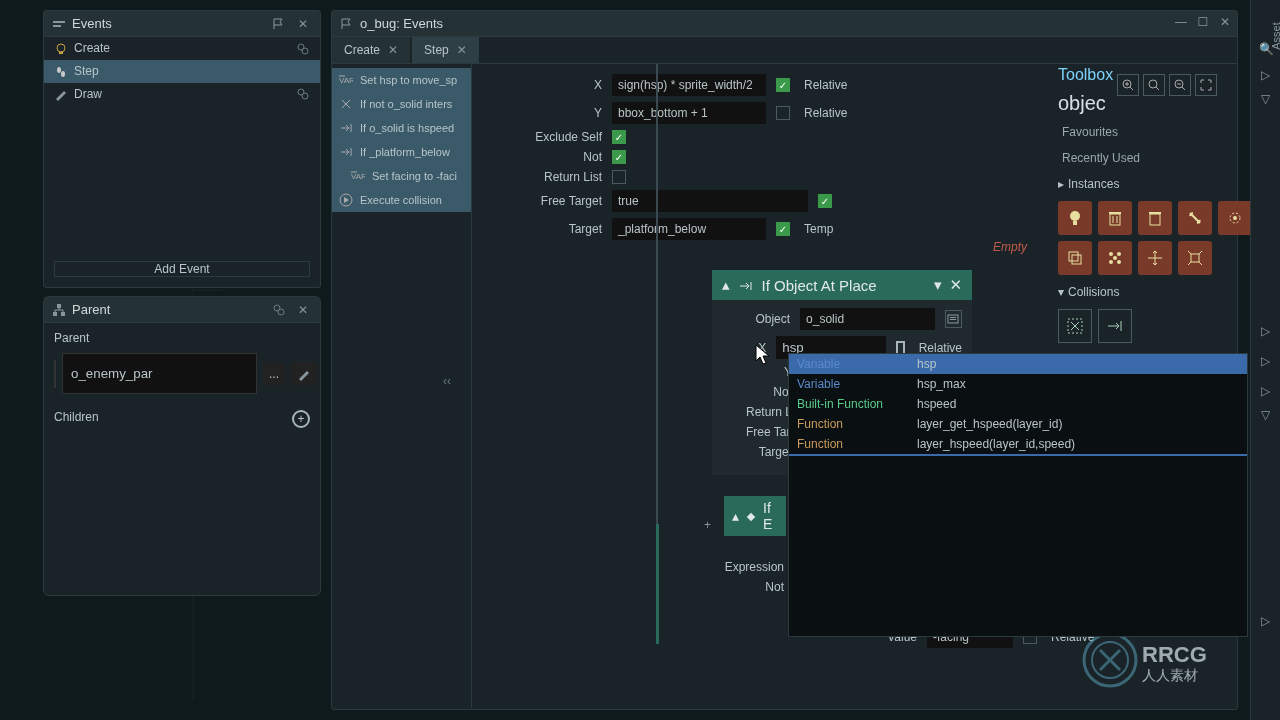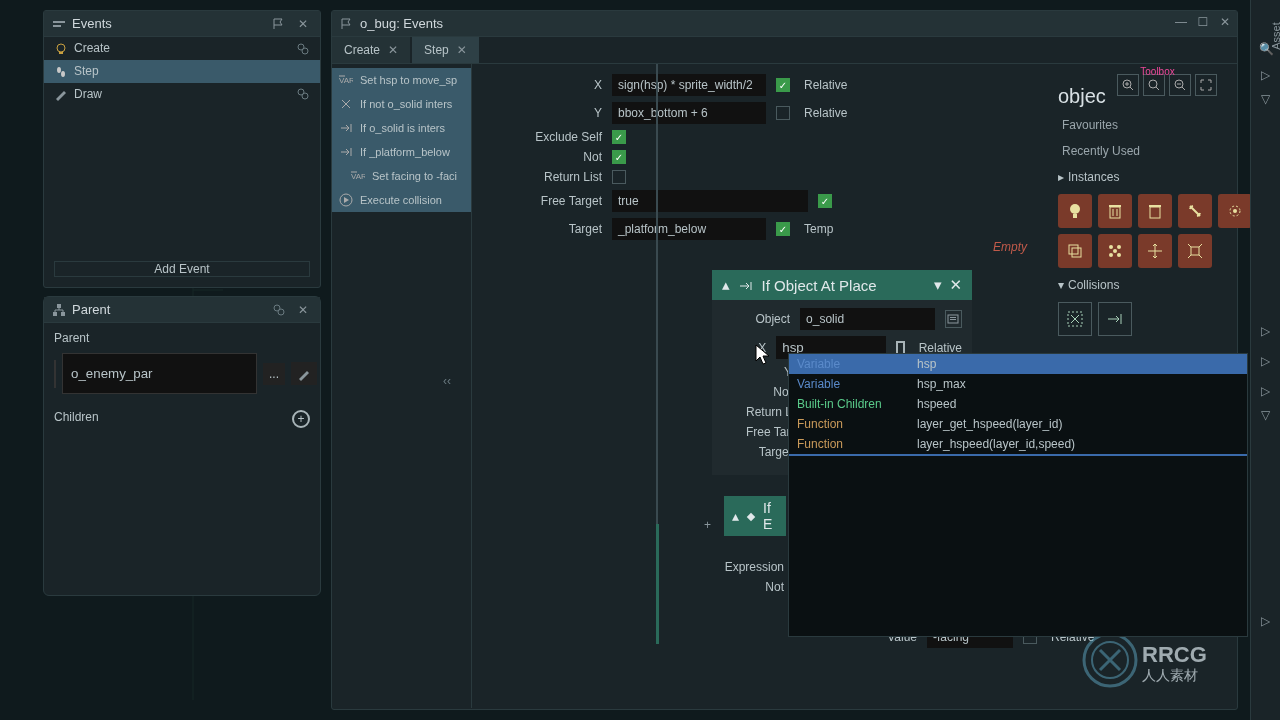--- a/index.html
+++ b/index.html
@@ -73,21 +73,21 @@
 .ac-row.builtin .ac-type { color: #5aca8a; }
 .ac-row.func .ac-type { color: #ca9a5a; }
 
 .bottom-form { position: absolute; left: 405px; bottom: 54px; }
 .small-block-header { position: absolute; left: 252px; bottom: 172px; background: #2a6a5a; padding: 4px 8px; display: flex; align-items: center; gap: 6px; color: #e0e8ea; font-size: 14px; width: 62px; overflow: hidden; }
 .small-plus { position: absolute; left: 232px; bottom: 176px; color: #8a969c; cursor: pointer; }
 .expr-form { position: absolute; left: 252px; bottom: 108px; width: 150px; }
 
 
 .toolbox { position: absolute; right: 15px; top: 62px; width: 215px; }
-.toolbox-title { color: #ec4899; padding: 4px 8px; font-size: 10px; text-align: center; }
+.toolbox-title { color: #7dd3fc; padding: 4px 8px; font-size: 16px; }
 .toolbox-search { display: flex; align-items: center; padding: 4px 8px; }
 .toolbox-search input { flex: 1; background: transparent; border: none; font-size: 20px; color: #d8e0e4; outline: none; }
 .toolbox-item { padding: 6px 12px; cursor: pointer; color: #9aa6ac; }
 .toolbox-section { padding: 6px 8px; display: flex; align-items: center; gap: 4px; cursor: pointer; }
 .toolbox-grid { display: flex; flex-wrap: wrap; padding: 4px 8px; gap: 6px; }
 .tool-btn { width: 34px; height: 34px; background: #7a3a2a; border-radius: 3px; display: flex; align-items: center; justify-content: center; cursor: pointer; }
 .coll-grid { display: flex; padding: 4px 8px; gap: 6px; }
 .coll-btn { width: 34px; height: 34px; border: 1px solid #4a5a5e; display: flex; align-items: center; justify-content: center; cursor: pointer; }
 
 .right-strip { position: absolute; right: 0; top: 0; width: 30px; height: 720px; background: #1a2428; border-left: 1px solid #2a3a3e; }
@@ -241,21 +241,21 @@
             </svg>
           </span>
           <span>If not o_solid inters</span>
         </div>
       <div class="action-item selected">
           <span class="aicon">
             <svg width="14" height="14">
               <path d="M2 7 h8 M7 4 l3 3 l-3 3 M12 3 v8" stroke="#aaa" fill="none"></path>
             </svg>
           </span>
-          <span>If o_solid is inters</span>
+          <span>If o_solid is hspeed</span>
         </div>
       <div class="action-item selected">
           <span class="aicon">
             <svg width="14" height="14">
               <path d="M2 7 h8 M7 4 l3 3 l-3 3 M12 3 v8" stroke="#aaa" fill="none"></path>
             </svg>
           </span>
           <span>If _platform_below</span>
         </div>
       <div class="action-item selected" style="padding-left:18px">
@@ -307,21 +307,21 @@
 
       <div style="margin-left:40px">
         <div class="form-row">
             <span class="form-label">X</span>
             <span class="form-input" style="width:154px">sign(hsp) * sprite_width/2</span>
             <span class="form-check checked"></span>
             <span class="relative-label">Relative</span>
           </div>
         <div class="form-row">
             <span class="form-label">Y</span>
-            <span class="form-input" style="width:154px">bbox_bottom + 6</span>
+            <span class="form-input" style="width:154px">bbox_bottom + 1</span>
             <span class="form-check"></span>
             <span class="relative-label">Relative</span>
           </div>
         <div class="form-row">
             <span class="form-label">Exclude Self</span>
             <span class="form-check checked"></span>
           </div>
         <div class="form-row">
             <span class="form-label">Not</span>
             <span class="form-check checked"></span>
@@ -428,21 +428,21 @@
       <div class="autocomplete">
         <div class="ac-row var sel">
             <span class="ac-type">Variable</span>
             <span>hsp</span>
           </div>
         <div class="ac-row var">
             <span class="ac-type">Variable</span>
             <span>hsp_max</span>
           </div>
         <div class="ac-row builtin">
-            <span class="ac-type">Built-in Children</span>
+            <span class="ac-type">Built-in Function</span>
             <span>hspeed</span>
           </div>
         <div class="ac-row func">
             <span class="ac-type">Function</span>
             <span>layer_get_hspeed(layer_id)</span>
           </div>
         <div class="ac-row func" style="border-bottom:2px solid #3a6aaa">
             <span class="ac-type">Function</span>
             <span>layer_hspeed(layer_id,speed)</span>
           </div>

